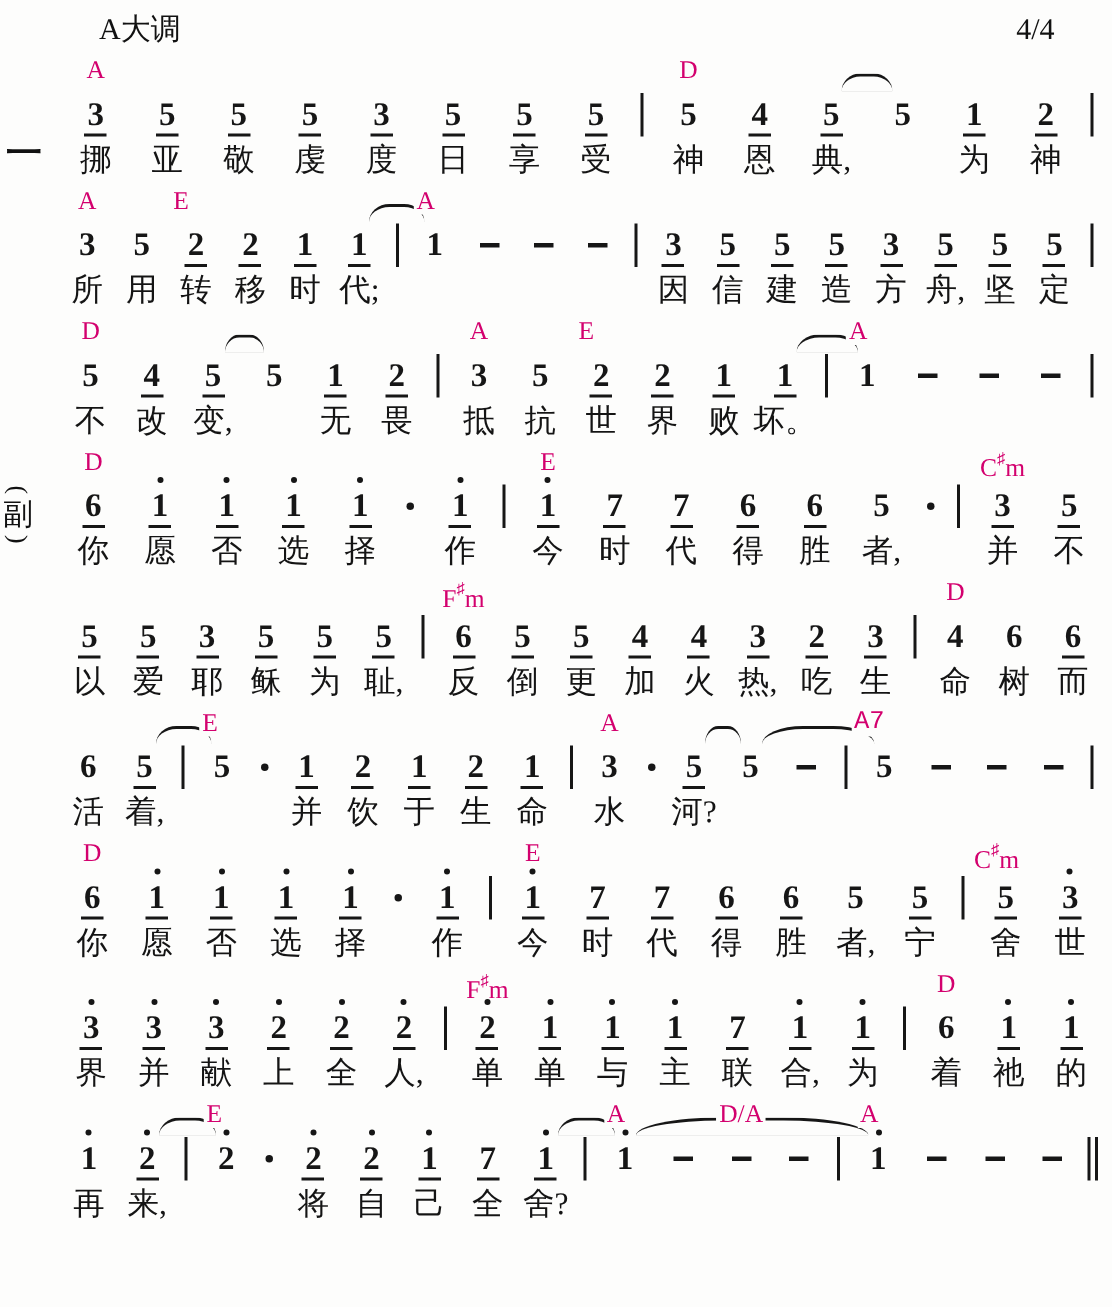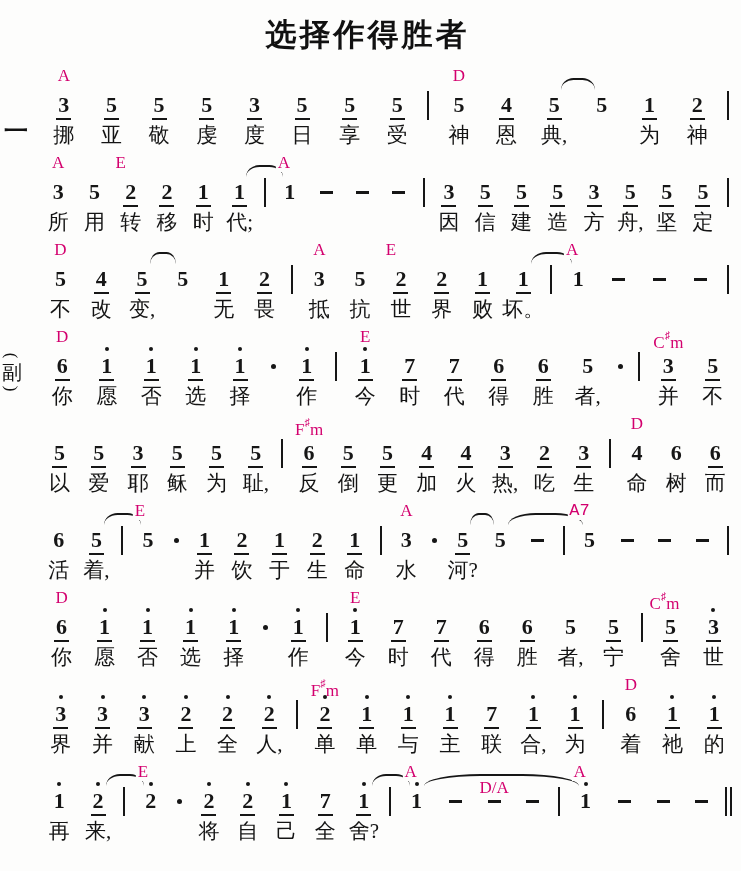--- a/index.html
+++ b/index.html
@@ -60,21 +60,24 @@
   }
   .marker-chorus .vp{
     display:block;font-size:17px;height:9px;line-height:9px;transform:rotate(90deg);
   }
   .marker-chorus .mtext{font-size:20px;line-height:24px;}
 </style>
 </head>
 <body>
 
 <div class="sheet">
-  <h1 class="title">选择作得胜者</h1>
+  <div class="meta">
+    <span>A大调</span>
+    <span>4/4</span>
+  </div>
   <div class="systems" id="systems">
       <div class="system">
         <div class="marker-verse">一</div>
         <div class="cols">
           <div class="col">
             <div class="note">
               <div class="hi"></div>
               <span class="digit u">3</span>
             </div>
             <div class="lyric">挪</div>
@@ -1247,21 +1250,21 @@
             <div class="note">
               <div class="dashline"></div>
             </div>
             <div class="lyric"></div>
           </div>
           <div class="col">
             <div class="note">
               <div class="dashline"></div>
             </div>
             <div class="lyric"></div>
-            <span class="chord" style="left: calc(50% + 0px); margin-top: 16px;">D/A</span>
+            <span class="chord" style="left: calc(50% + 0px);">D/A</span>
           </div>
           <div class="col">
             <div class="note">
               <div class="dashline"></div>
             </div>
             <div class="lyric"></div>
           </div>
           <div class="col barcol">
             <div class="note">
               <div class="vline"></div>

